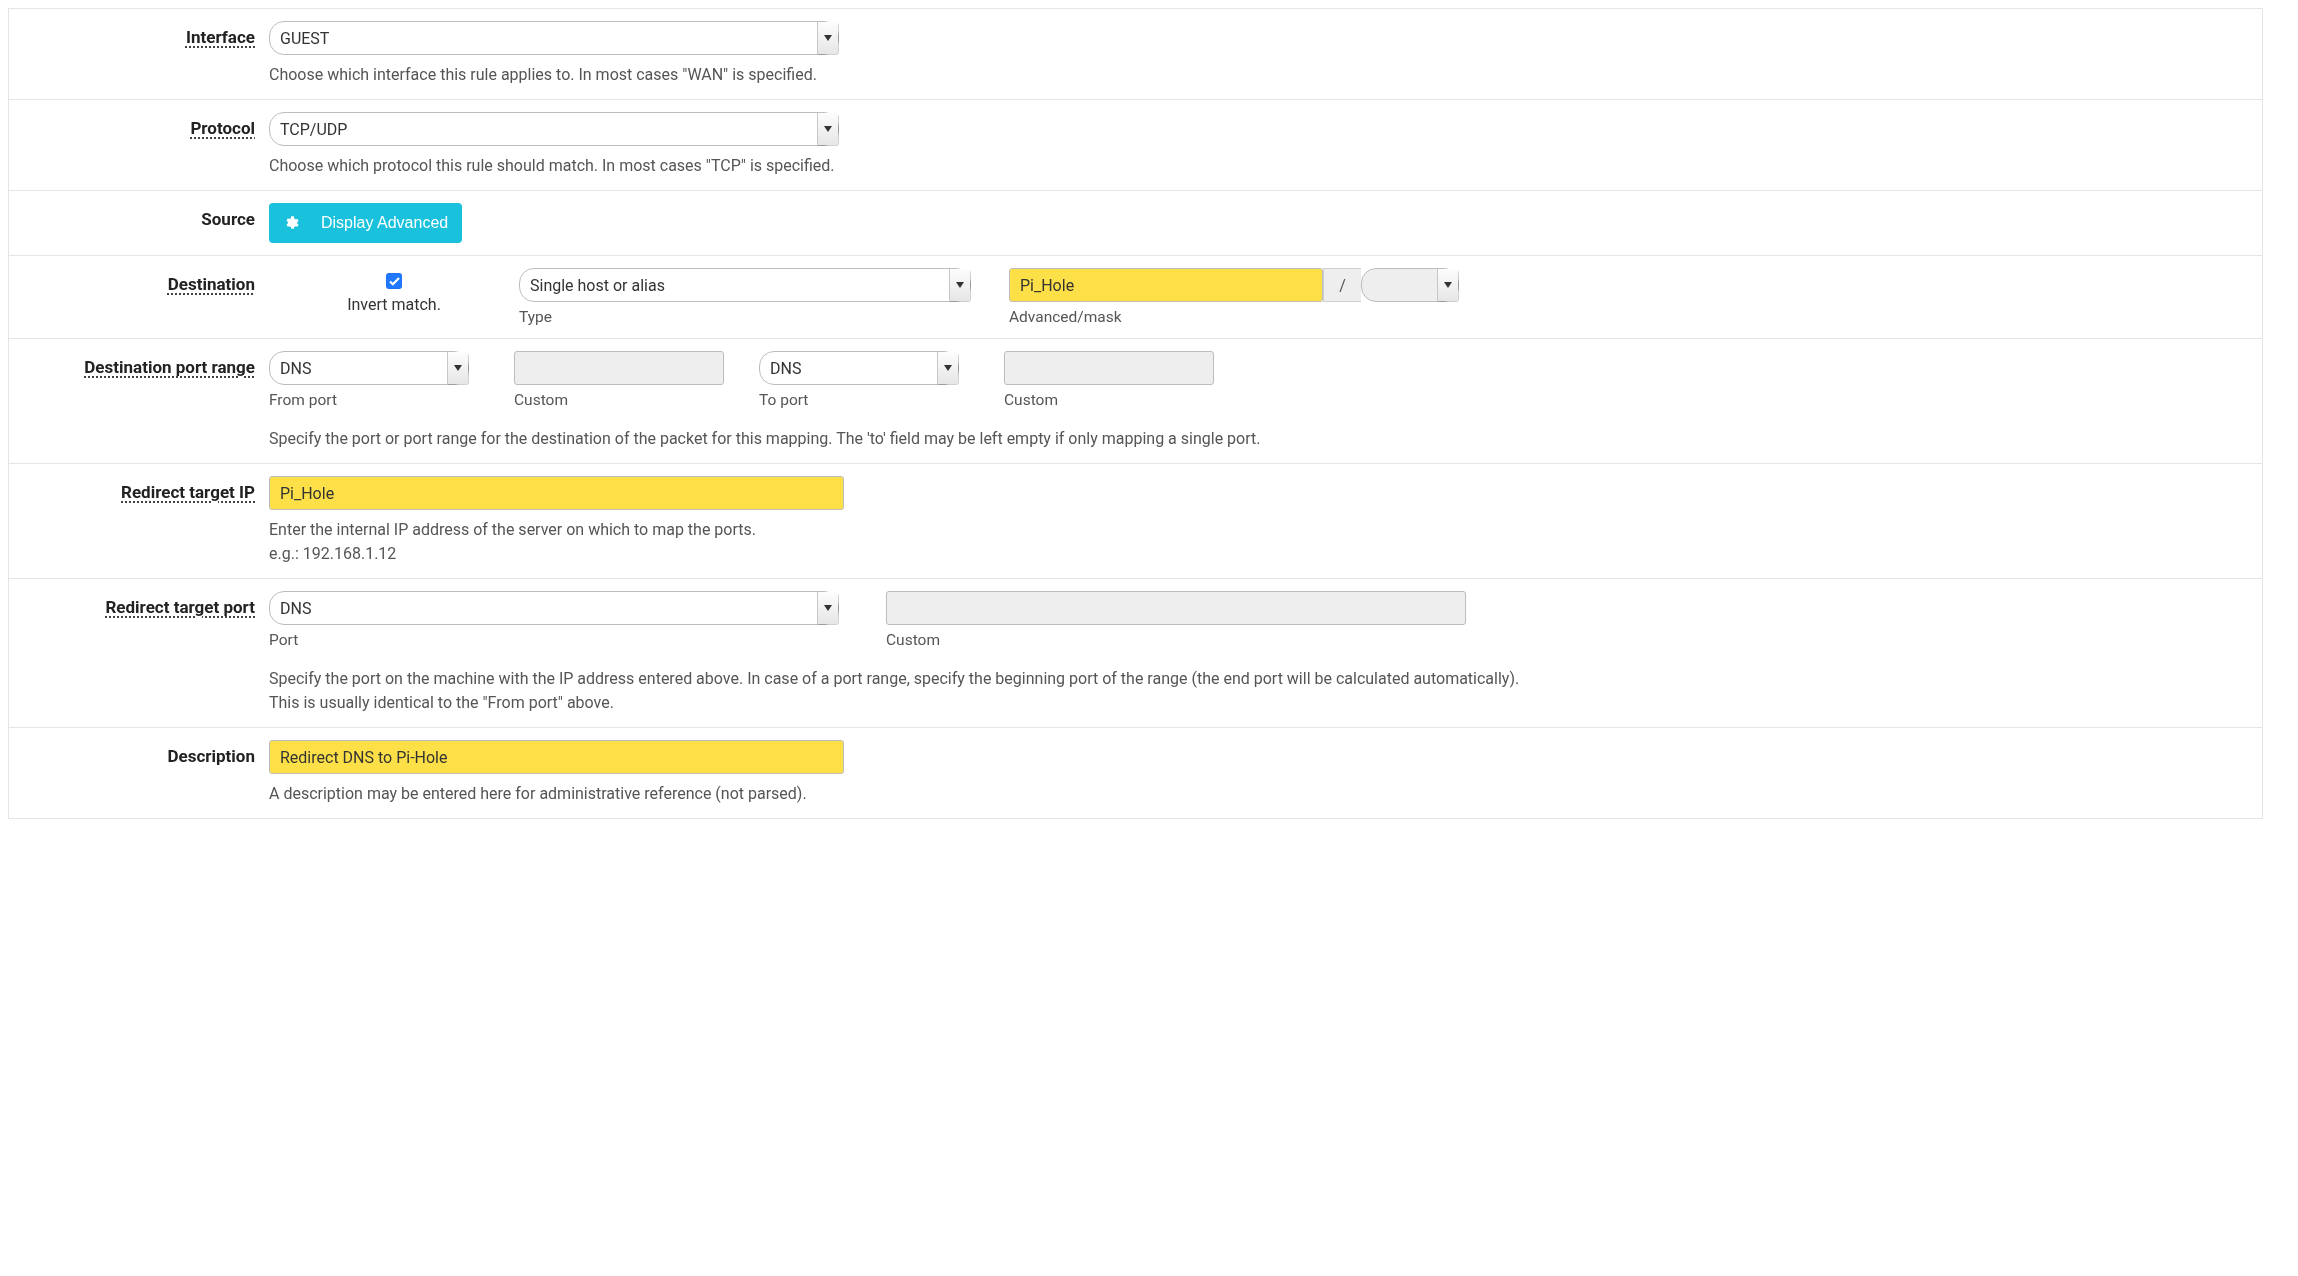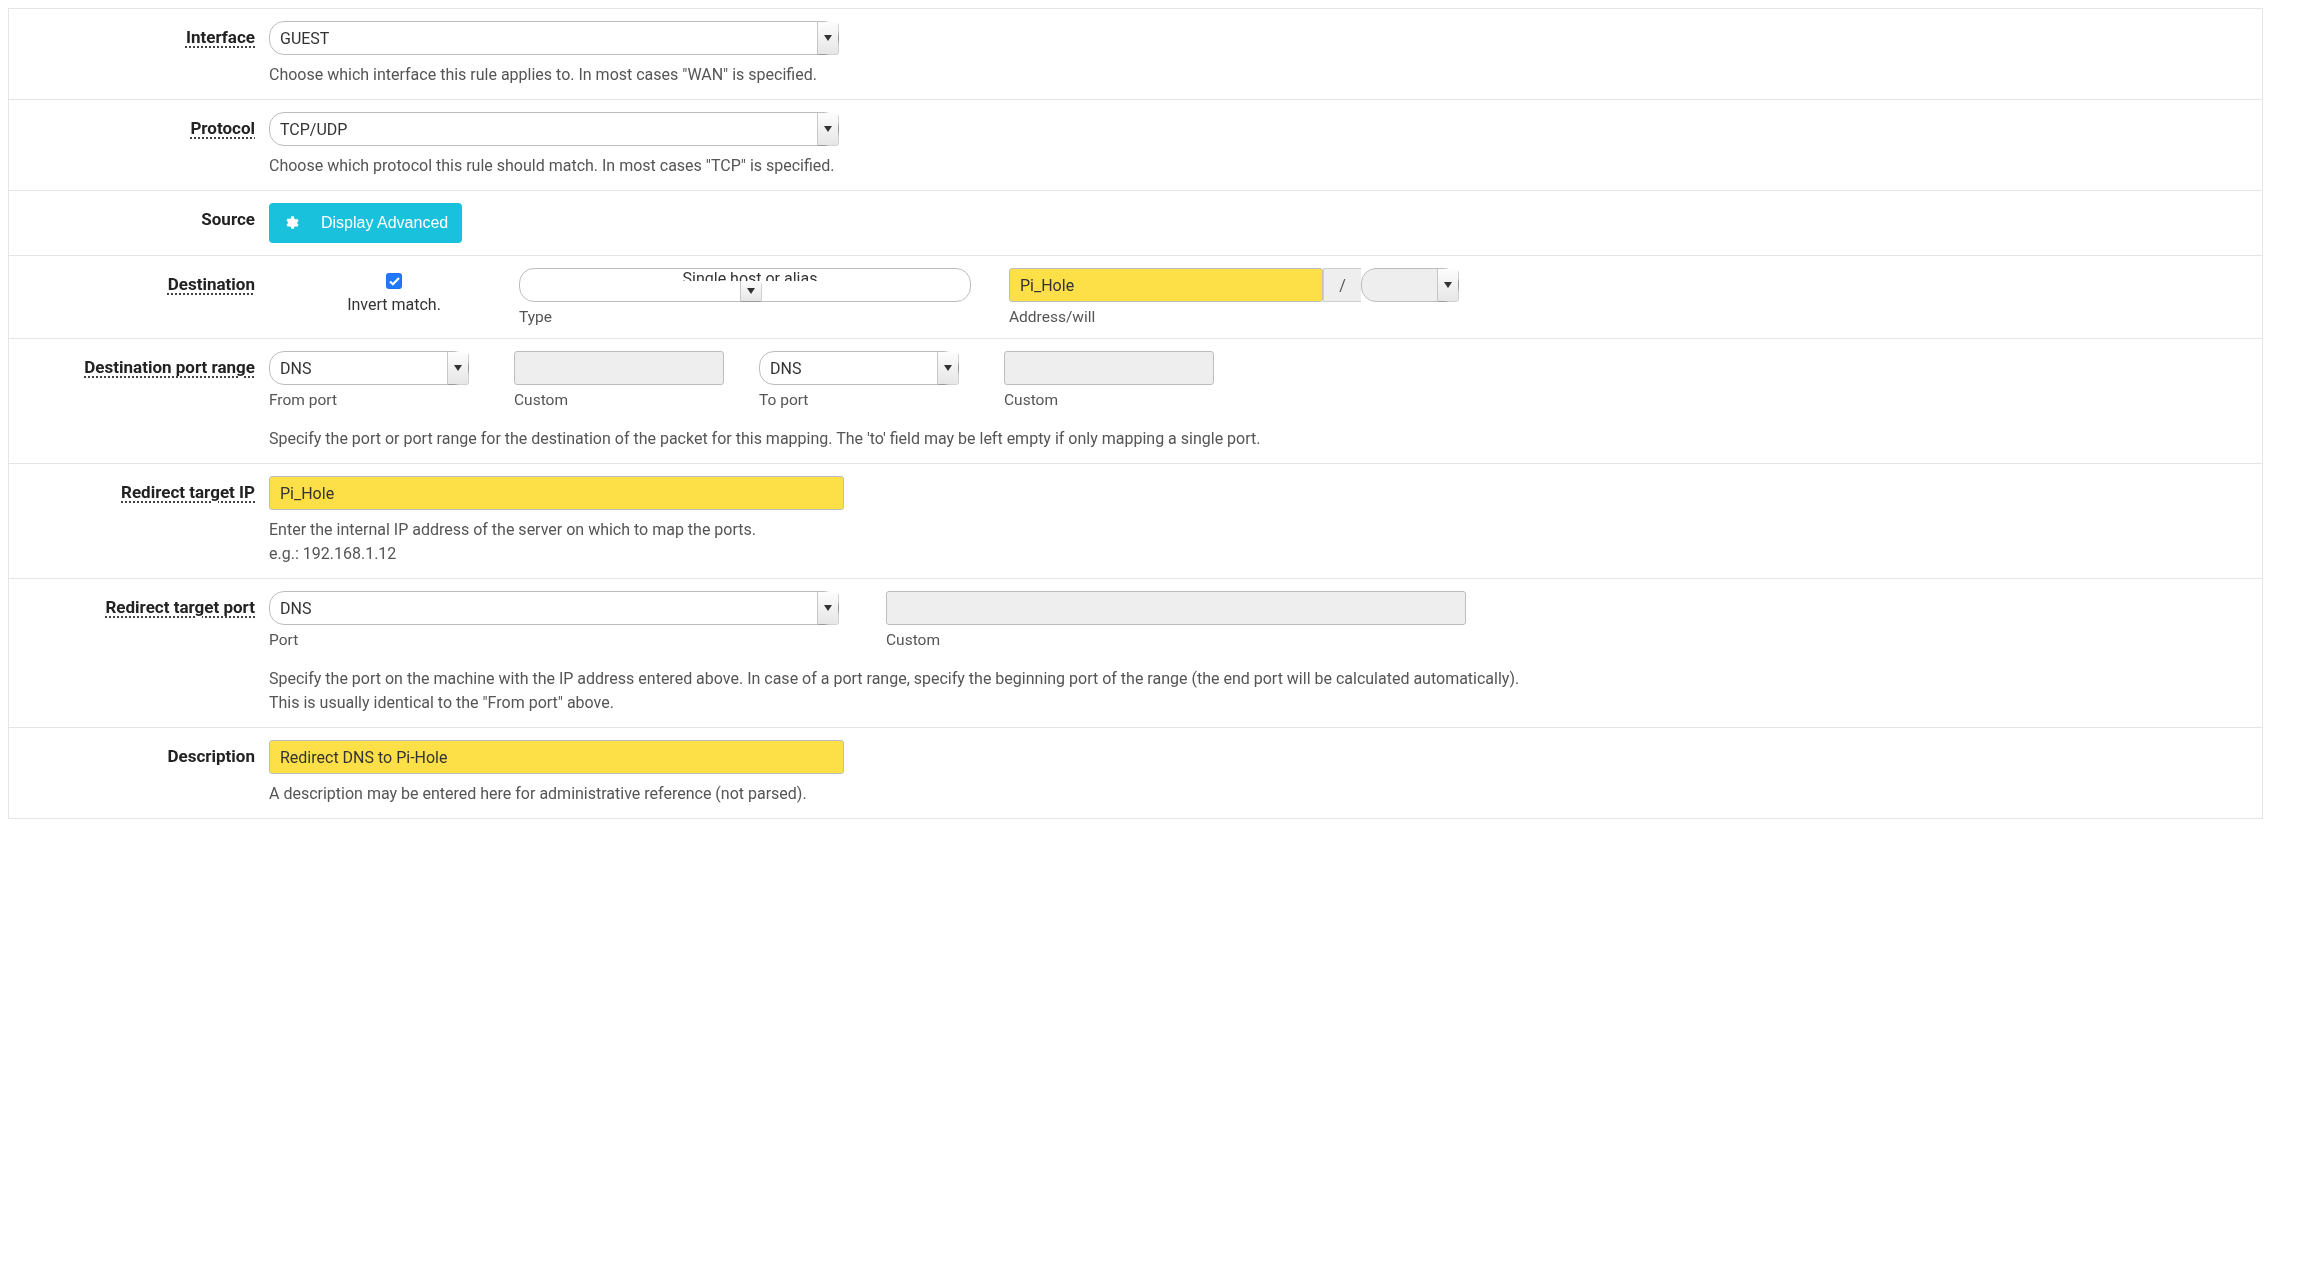--- a/index.html
+++ b/index.html
@@ -136,21 +136,21 @@
     height:34px; width:38px;
     border:1px solid #cfcfcf; border-right:none;
     background:#eee; color:#555;
     font-size:16px;
     box-sizing:border-box;
   }
 
   
   .w-570 { width: 570px; }
   .w-575 { width: 575px; }
-  .w-440 { width: 452px; flex-direction: column; }
+  .w-440 { width: 452px; }
   .w-320 { width: 320px; }
   .w-210 { width: 210px; }
   .w-200 { width: 200px; }
   .w-100 { width: 100px; }
 
   
   .dest-grid {
     display: grid;
     grid-template-columns: 250px 490px 450px;
     align-items: start;
@@ -263,21 +263,21 @@
             <div class="slash">/</div>
             <div class="select w-100 disabled" style="background:#eee;">
               <span class="val"></span>
               <span class="caret-box">
                     <svg viewBox="0 0 8 6">
                       <path d="M0 0 L8 0 L4 6 Z"></path>
                     </svg>
                   </span>
             </div>
           </div>
-          <div class="sublabel">Address/will</div>
+          <div class="sublabel">Advanced/mask</div>
         </div>
       </div>
     </div>
   </div>
 
   <div class="row">
     <div class="label-col">
       <span class="field-label linked">Destination port range</span>
     </div>
     <div class="ctrl-col">

